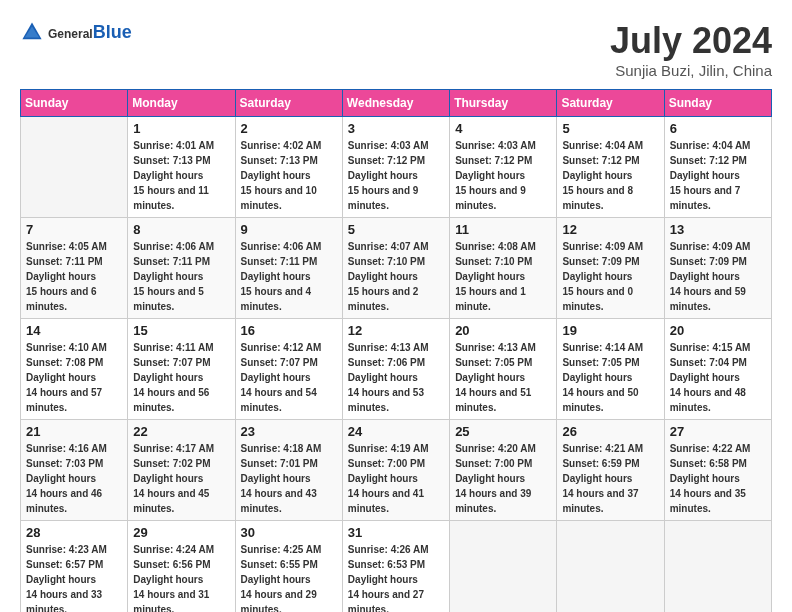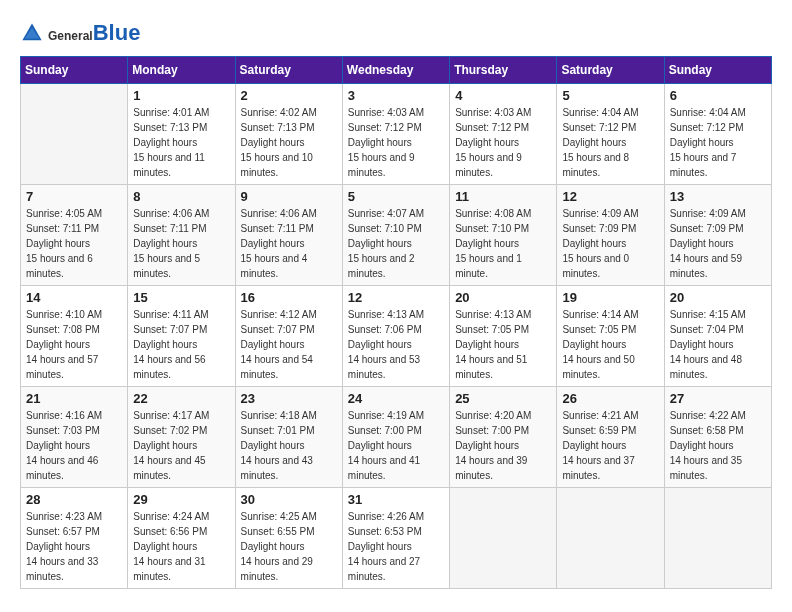--- a/index.html
+++ b/index.html
@@ -20,21 +20,21 @@
       display: flex;
       align-items: center;
       gap: 4px;
     }
     .logo-text-general {
       font-size: 12px;
       font-weight: bold;
       color: #333;
     }
     .logo-text-blue {
-      font-size: 22px;
+      font-size: 18px;
       font-weight: bold;
       color: #1a5fb4;
     }
     .logo-icon {
       width: 24px;
       height: 24px;
     }
     .title-block {
       text-align: right;
     }
@@ -46,21 +46,21 @@
     .title-location {
       font-size: 15px;
       color: #555;
     }
     table {
       width: 100%;
       border-collapse: collapse;
       font-size: 11px;
     }
     thead tr th {
-      background-color: #4c1d95;
+      background-color: #ec4899;
       color: white;
       padding: 6px 4px;
       text-align: left;
       font-size: 12px;
       font-weight: bold;
       border: 1px solid #1a5fb4;
     }
     tbody tr td {
       border: 1px solid #ccc;
       padding: 4px 5px;
@@ -77,37 +77,42 @@
       font-weight: bold;
       font-size: 13px;
       color: #222;
       display: block;
       margin-bottom: 2px;
     }
     .day-info {
       font-size: 10px;
       color: #333;
       line-height: 1.5;
+      font-weight: bold;
     }
     .empty-cell {
       background: #f5f5f5;
     }
   </style>
 </head>
 <body>
 
 <div class="header">
   <div class="logo">
     <svg class="logo-icon" viewBox="0 0 30 30" xmlns="http://www.w3.org/2000/svg">
       <polygon points="15,3 27,24 3,24" fill="#1a5fb4"></polygon>
       <polygon points="15,8 24,22 6,22" fill="#4a90d9" opacity="0.6"></polygon>
     </svg>
     <div>
       <span class="logo-text-general">General</span><span class="logo-text-blue">Blue</span>
     </div>
+  </div>
+  <div class="title-block">
+    <div class="title-month">July 2024</div>
+    <div class="title-location">Sunjia Buzi, Jilin, China</div>
   </div>
 </div>
 
 <table>
   <thead>
     <tr>
       <th>Sunday</th>
       <th>Monday</th>
       <th>Saturday</th>
       <th>Wednesday</th>

